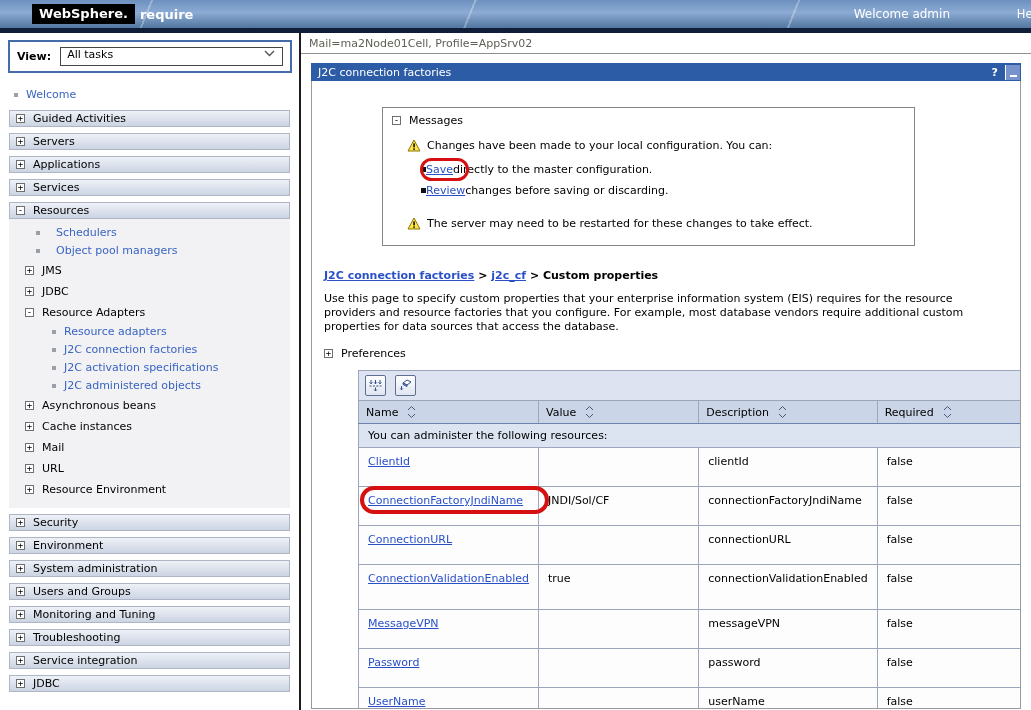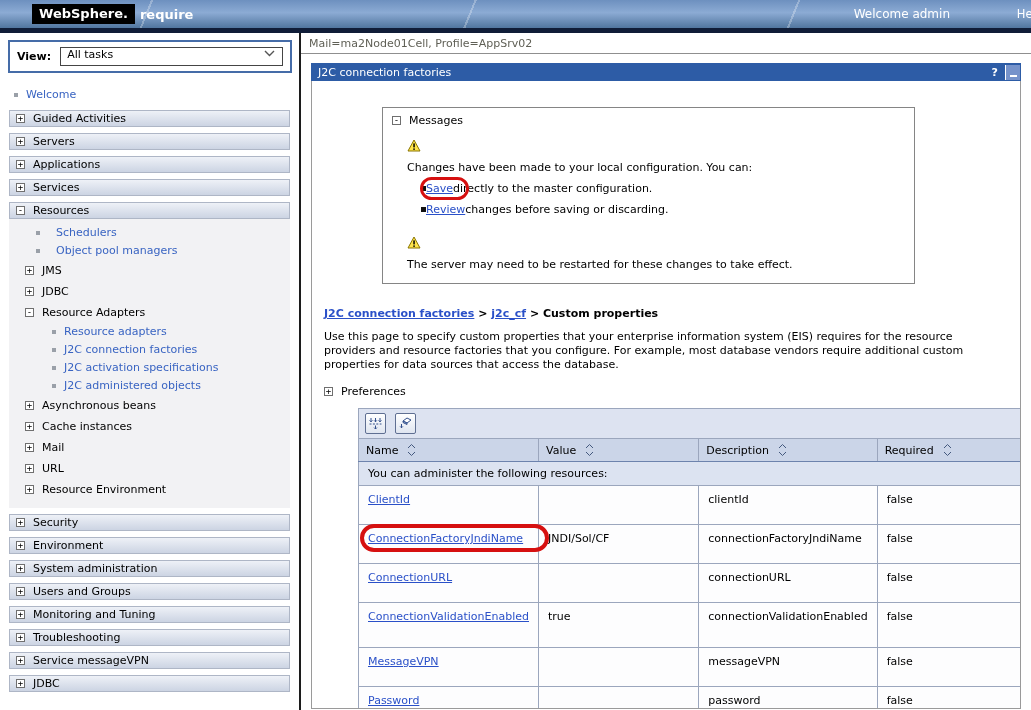--- a/index.html
+++ b/index.html
@@ -53,21 +53,21 @@
   .qmark { margin-left:auto; font-weight:bold; padding:0 7px; cursor:pointer; }
   .minbox { width:15px; height:15px; background:#7693cb; border-left:1px solid #fff; display:flex;
             align-items:flex-end; justify-content:center; cursor:pointer; margin-right:1px; }
   .minbar { width:7px; height:2px; background:#fff; margin-bottom:3px; }
   .pbody { border:1px solid #9a9a9a; border-top:none; flex:1; background:#fff; padding-top:26px; position:relative; overflow:hidden; }
 
   
   .msgbox { margin-left:70px; width:533px; border:1px solid #858585; }
   .msg-h { display:flex; align-items:center; gap:8px; padding:6px 8px 2px 9px; }
   .msg-c { padding:4px 10px 12px 24px; }
-  .warnline { display:flex; gap:6px; align-items:flex-start; margin-top:6px;flex-direction:column; }
+  .warnline { display:flex; gap:6px; align-items:flex-start; margin-top:6px; }
   .blt-line { display:flex; align-items:center; margin:8px 0 0 14px; }
   .blacksq { width:5px; height:5px; background:#111; flex:0 0 auto; }
   a.msglink { color:#2a50c8; text-decoration:underline; cursor:pointer; }
   .save-wrap { position:relative; display:inline-block; }
   .red-oval { position:absolute; border:3px solid #d61010; border-radius:12px; pointer-events:none; }
   .oval-save { left:-6px; top:-5px; width:49px; height:23px; }
   .restart { margin-top:20px; }
 
   
   .crumb { margin:23px 0 0 12px; font-weight:bold; }
@@ -224,21 +224,21 @@
       <div class="section">
         <span class="pm">+</span>
         <span>Monitoring and Tuning</span>
       </div>
       <div class="section">
         <span class="pm">+</span>
         <span>Troubleshooting</span>
       </div>
       <div class="section">
         <span class="pm">+</span>
-        <span>Service messageVPN</span>
+        <span>Service integration</span>
       </div>
       <div class="section">
         <span class="pm">+</span>
         <span>JDBC</span>
       </div>
     </div>
   </div>
 
   <div class="main">
     <div class="context">Mail=ma2Node01Cell, Profile=AppSrv02</div>

